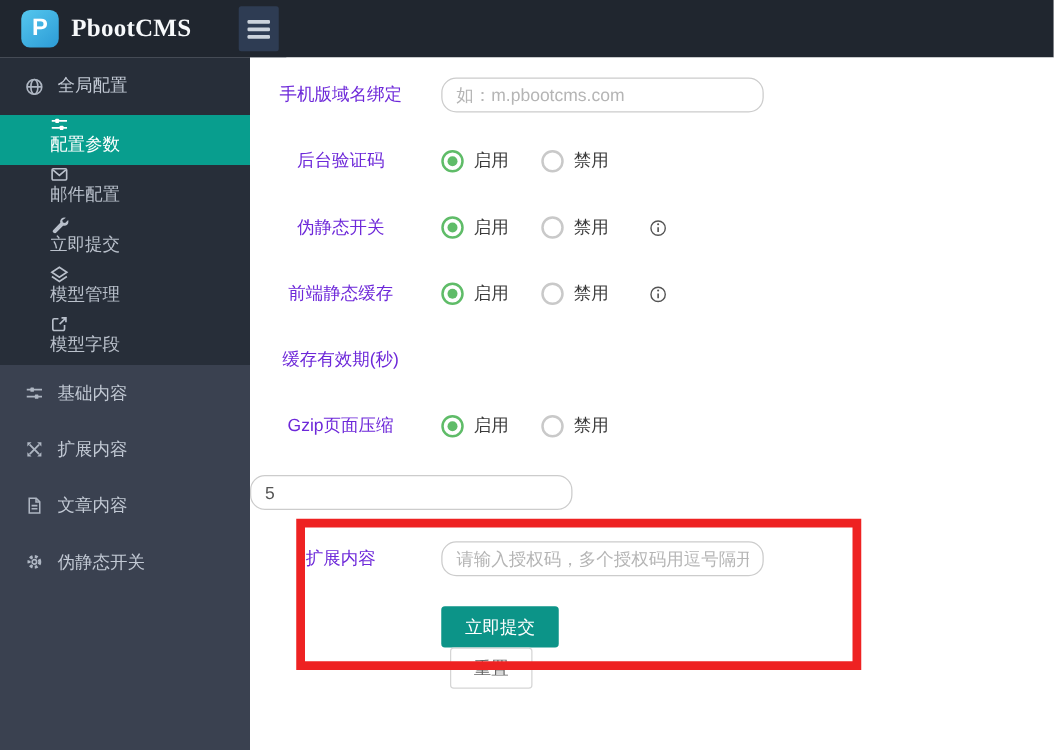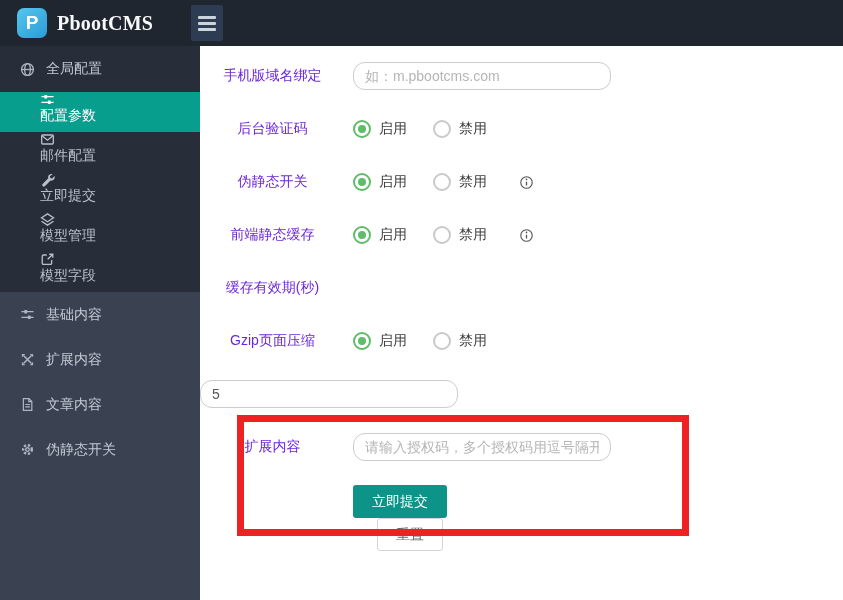--- a/index.html
+++ b/index.html
@@ -42,21 +42,21 @@
   .radio-opt{display:flex;align-items:center;margin-right:26px;cursor:pointer;}
   .radio-circle{width:18px;height:18px;border-radius:50%;border:2px solid #c9c9c9;box-sizing:border-box;background:#fff;
                 margin-right:8px;position:relative;flex:none;}
   .radio-opt.checked .radio-circle{border-color:#5fbc68;}
   .radio-opt.checked .radio-circle::after{content:"";position:absolute;left:3px;top:3px;width:8px;height:8px;border-radius:50%;background:#5fbc68;}
   .radio-label{font-size:14px;color:#3c3c3c;}
   .info-icon{margin-left:6px;color:#555;display:inline-flex;width:15px;height:15px;cursor:pointer;}
   .info-icon svg{width:15px;height:15px;}
   .btn-row{display:flex;margin-left:153px;margin-top:20px;flex-direction:column;}
   .btn-submit{width:94px;height:33px;background:#0c9488;color:#fff;border:none;border-radius:3px;font-size:14px;cursor:pointer;font-family:inherit;}
-  .btn-reset{width:66px;height:33px;background:#fff;color:#666;border:1px solid #d5d5d5;border-radius:3px;font-size:14px;margin-left:24px;cursor:pointer;font-family:inherit;}
+  .btn-reset{width:66px;height:33px;background:#fff;color:#666;border:1px solid #d5d5d5;border-radius:3px;font-size:14px;margin-left:7px;cursor:pointer;font-family:inherit;}
   
   .annotation{position:absolute;left:237px;top:415px;width:452px;height:121px;border:7px solid #ee2222;box-sizing:border-box;pointer-events:none;z-index:5;}
 </style>
 </head>
 <body>
 
 <div class="topbar">
   <div class="brand">
     <span class="logo">P</span>
     <span class="brand-text">PbootCMS</span>

